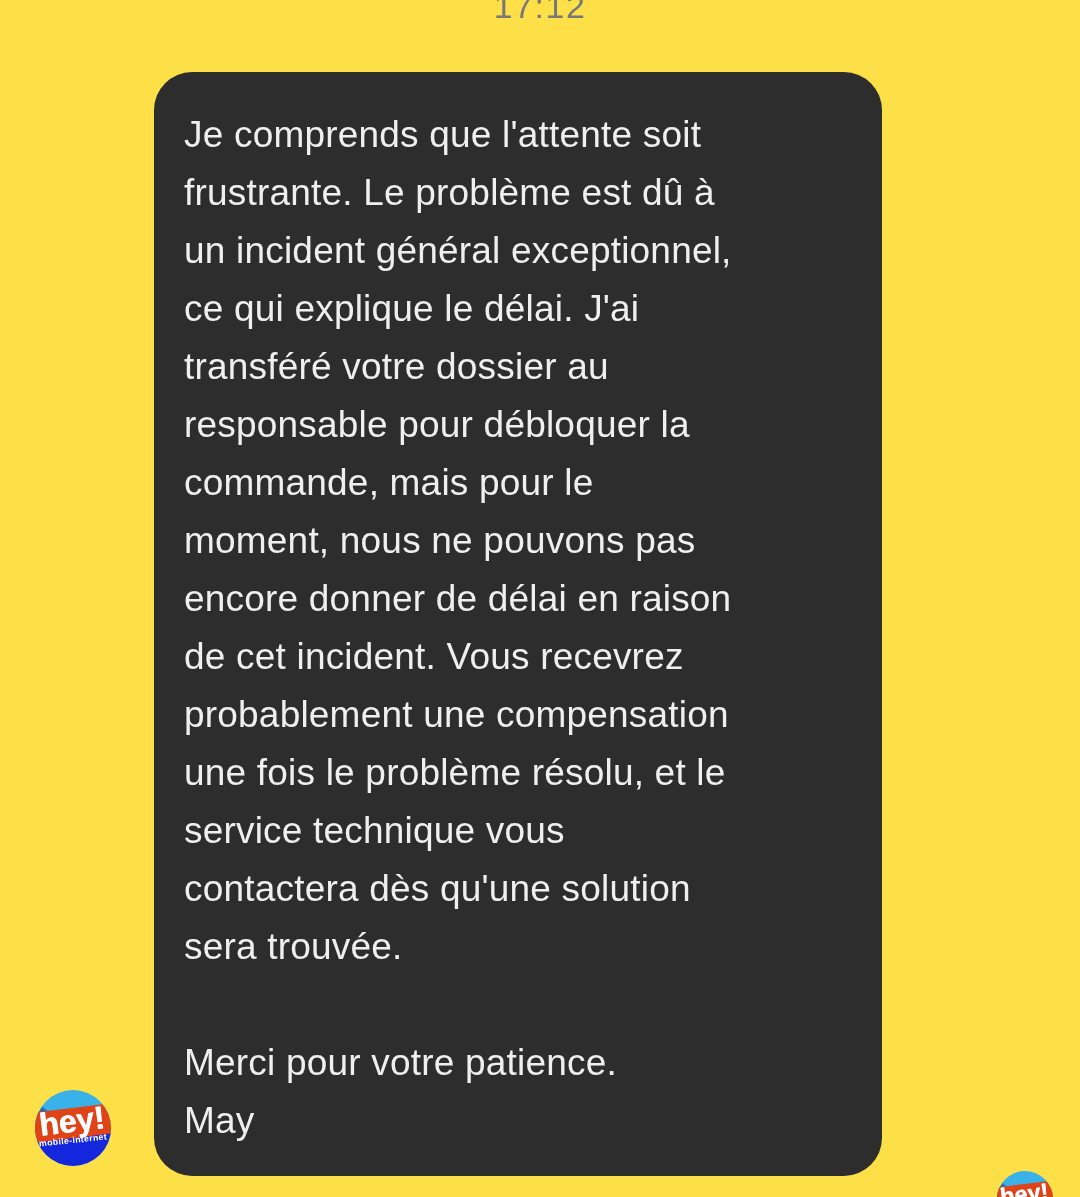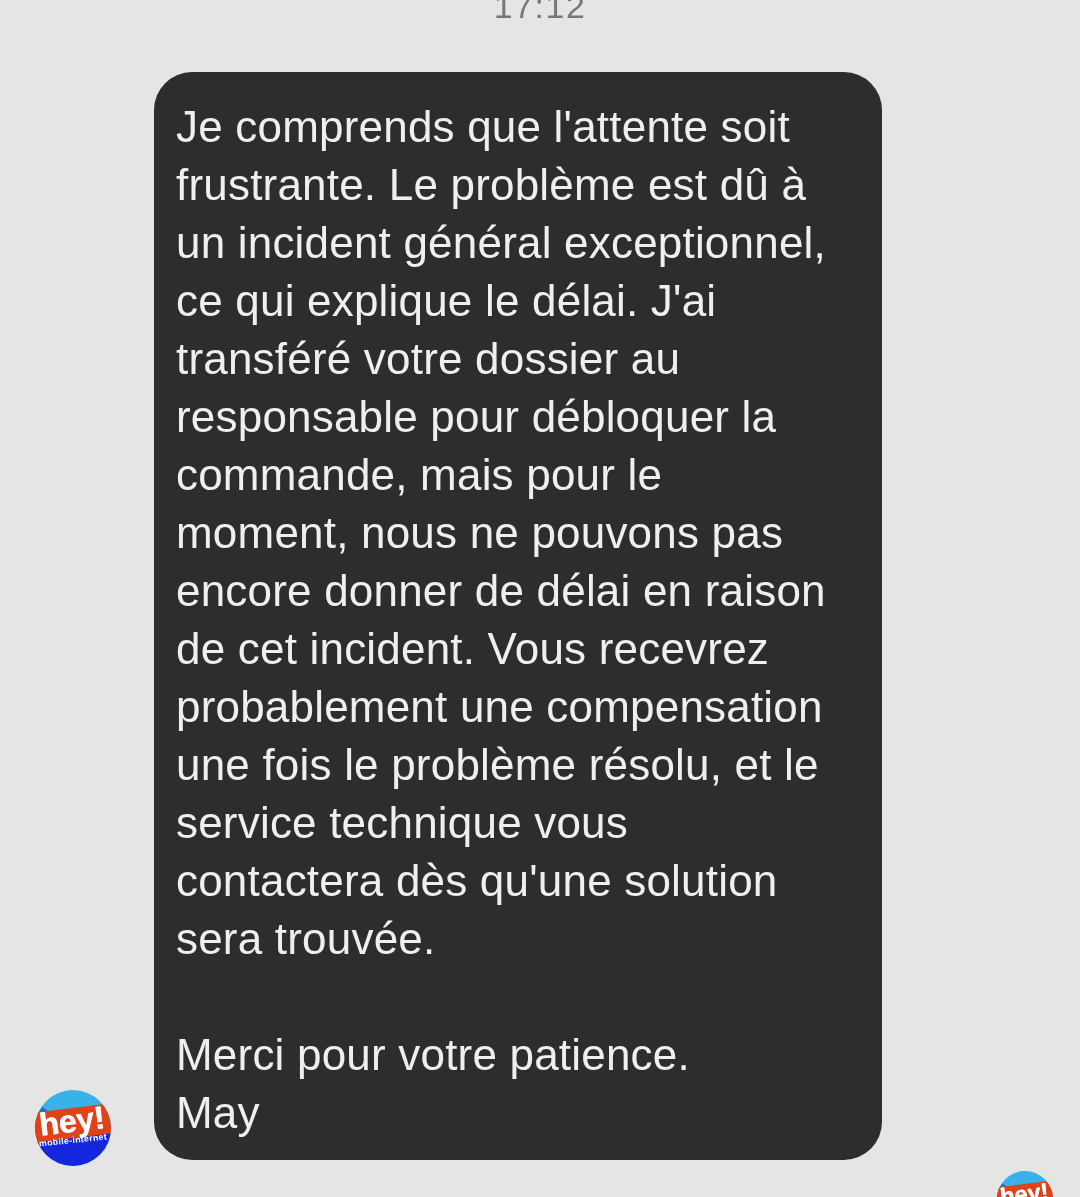--- a/index.html
+++ b/index.html
@@ -8,21 +8,21 @@
     width: 1080px;
     height: 1197px;
     background: #000000;
     overflow: hidden;
     font-family: "Liberation Sans", sans-serif;
   }
   .screen {
     position: relative;
     width: 1080px;
     height: 1197px;
-    background: #e5e5e5;
+    background: #fde047;
     overflow: hidden;
   }
   
   .time {
     position: absolute;
     top: -11px;
     left: 0;
     right: 0;
     text-align: center;
     font-size: 34px;
@@ -35,22 +35,22 @@
     position: absolute;
     left: 154px;
     top: 72px;
     width: 728px;
     box-sizing: border-box;
     background: #2d2d2d;
     border-radius: 38px;
     padding: 26px 26px 18px 22px;
   }
   .bubble .msg-text {
-    margin: 0;
-    font-size: 44px;
+    margin: 8px;
+    font-size: 37px;
     line-height: 58px;
     letter-spacing: 0.2px;
     color: #efefef;
     white-space: pre-line;
   }
   
   .logo {
     position: absolute;
     border-radius: 50%;
     overflow: hidden;

